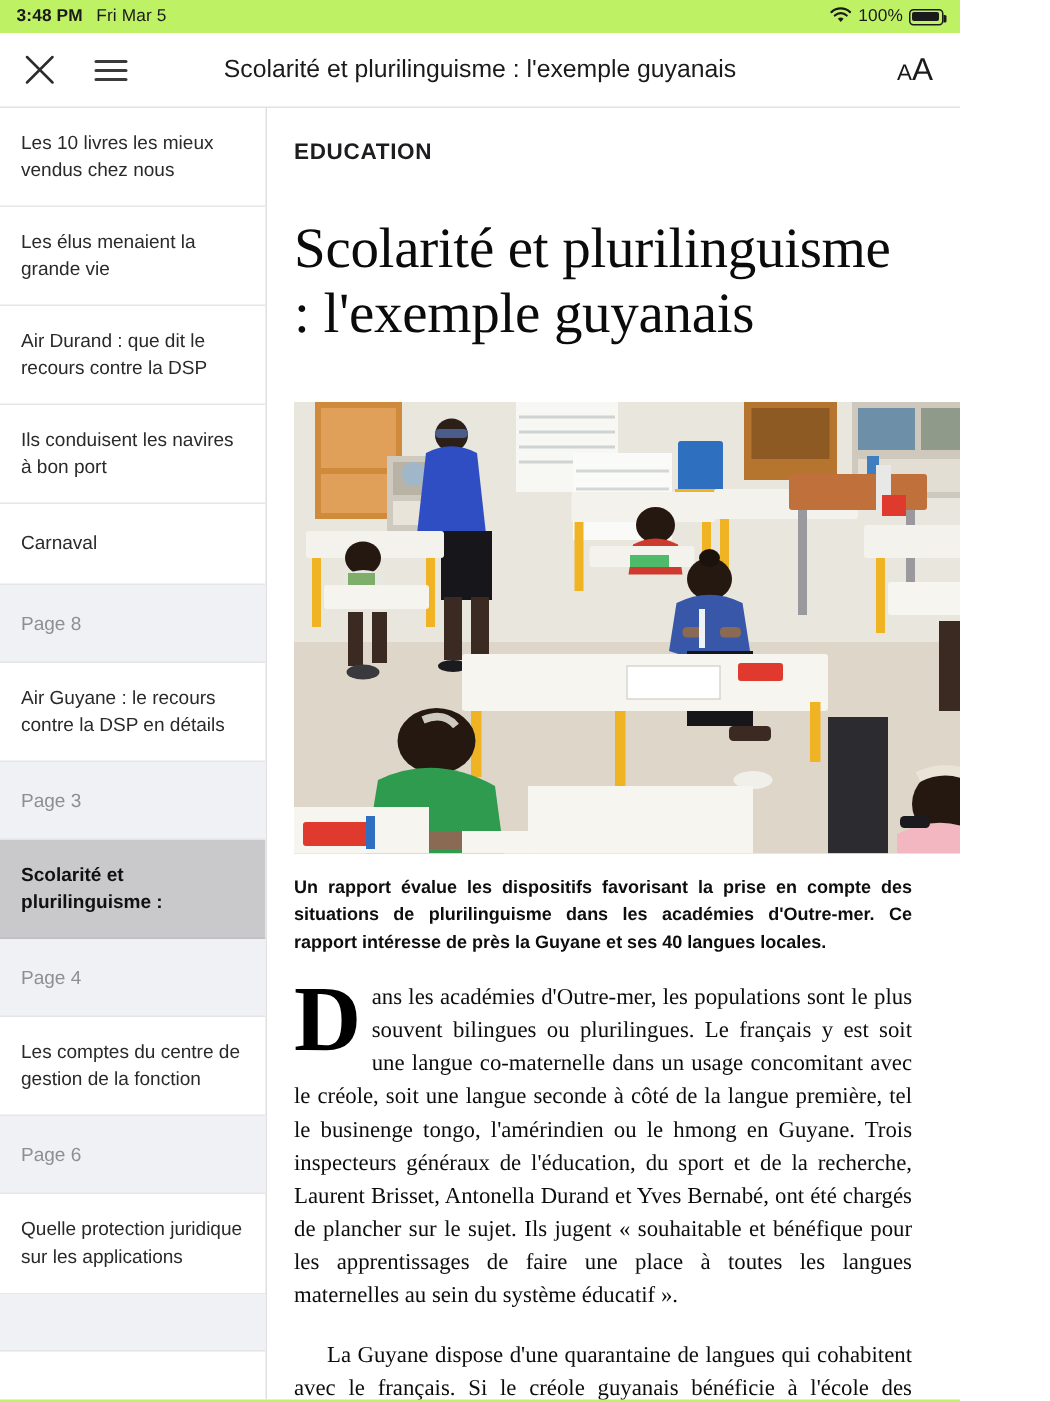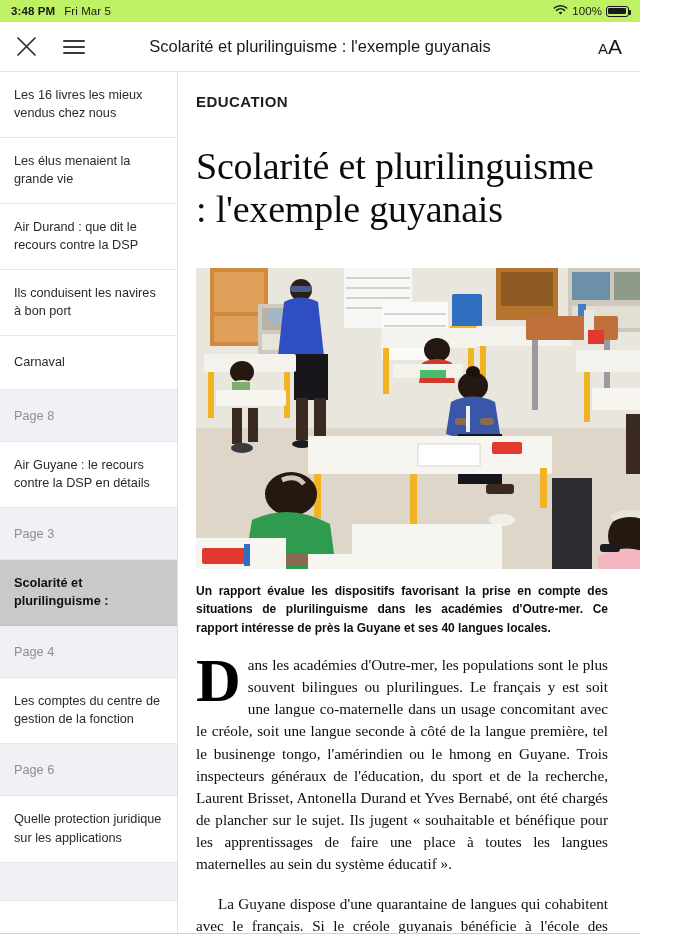--- a/index.html
+++ b/index.html
@@ -158,21 +158,21 @@
       <span class="a1">A</span>
         <span class="a2">A</span>
     </div>
   </div>
 
   <div class="split">
 
     <div class="sidebar">
 
       <div class="side-item">
-        <span>Les 16 livres les mieux vendus chez nous</span>
+        <span>Les 10 livres les mieux vendus chez nous</span>
       </div>
       <div class="side-item">
         <span>Les élus menaient la grande vie</span>
       </div>
       <div class="side-item">
         <span>Air Durand : que dit le recours contre la DSP</span>
       </div>
       <div class="side-item">
         <span>Ils conduisent les navires à bon port</span>
       </div>

